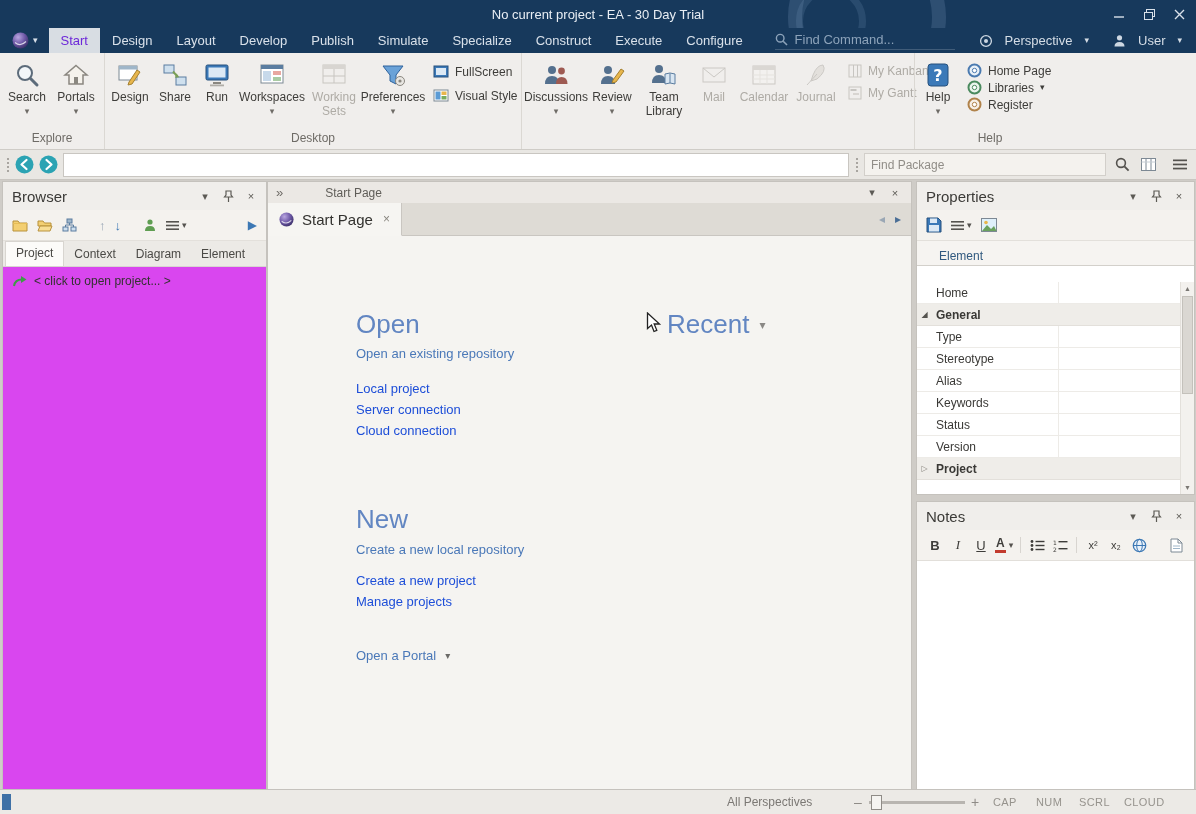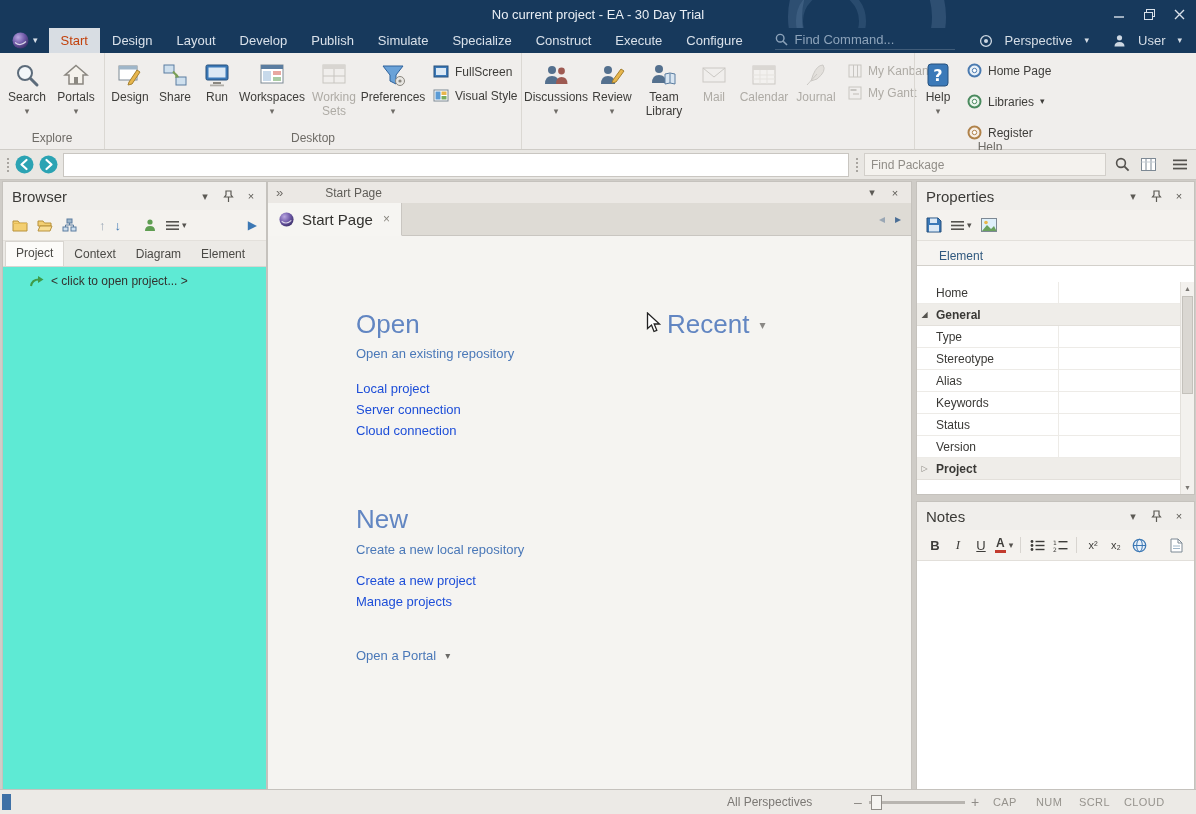--- a/index.html
+++ b/index.html
@@ -11,21 +11,21 @@
   .titlebar{position:absolute;top:0;left:0;right:0;height:28px;background:#17395c;color:#e9eef4;overflow:hidden}
   .titlebar .title{position:absolute;inset:0;display:flex;align-items:center;justify-content:center;font-size:13px}
   .tb-decor{position:absolute;border-radius:50%;pointer-events:none}
   .win-controls{position:absolute;right:10px;top:0;height:28px;display:flex;align-items:center;gap:17px;z-index:3}
   .win-btn{width:13px;height:13px;display:flex;align-items:center;justify-content:center}
 
   
   .tabrow{position:absolute;top:28px;left:0;right:0;height:25px;background:#17395c;display:flex;align-items:stretch;color:#d9e1ea;font-size:13px}
   .logo-btn{display:flex;align-items:center;gap:4px;padding:0 11px 0 12px}
   .rtab{display:flex;align-items:center;padding:0 12px}
-  .rtab.active{background:#d8dde3;color:#c2410c}
+  .rtab.active{background:#d8dde3;color:#6d28d9}
   .tabrow-right{margin-left:auto;display:flex;align-items:center;gap:24px;padding-right:14px}
   .findcmd{display:flex;align-items:center;gap:7px;color:#8da3ba;min-width:180px;border-bottom:1px solid rgba(255,255,255,.18);padding-bottom:2px}
   .tr-item{display:flex;align-items:center;gap:12px;color:#d5dde6}
   .caret{font-size:9px;line-height:1;color:inherit}
 
   
   .ribbon{position:absolute;top:53px;left:0;right:0;height:96px;background:#f0eeec;border-bottom:1px solid #cfccc7;display:flex}
   .rgroup{display:flex;flex-direction:column;flex:0 0 auto}
   .rgroup+.rgroup{border-left:1px solid #dbd8d3}
   .rg-items{flex:1;display:flex;align-items:stretch;padding:2px 2px 0}
@@ -53,21 +53,21 @@
   .panel{position:absolute;background:#f6f4f1;border:1px solid #c5c2bd;display:flex;flex-direction:column}
   .phead{height:28px;display:flex;align-items:center;padding:0 7px 0 9px;font-size:15px;color:#3b3a37;background:#f0eeeb;flex:0 0 auto}
   .phead .sp{flex:1}
   .picon{width:16px;height:16px;display:flex;align-items:center;justify-content:center;color:#5c5a55;margin-left:7px;font-size:11px}
   .ptoolbar{height:30px;display:flex;align-items:center;gap:9px;padding:0 9px;background:#f4f2ee;border-bottom:1px solid #e3e0db;flex:0 0 auto}
 
   
   .btabs{height:25px;display:flex;align-items:flex-end;background:#eceae6;padding-left:2px;border-bottom:1px solid #d8d5d0;flex:0 0 auto}
   .btab{padding:4px 10px 5px;font-size:12px;color:#4a4945}
   .btab.active{background:#fcfbf9;border:1px solid #d8d5d0;border-bottom:0;padding-bottom:6px}
-  .bcontent{flex:1;background:#5eead4;padding:7px 0 0 27px}
+  .bcontent{flex:1;background:#d946ef;padding:7px 0 0 10px}
   .hintrow{display:flex;align-items:center;gap:7px;font-size:12px;color:#33322f}
 
   
   .cstrip{height:21px;display:flex;align-items:center;background:#ebe8e4;padding:0 8px;color:#5f5d58;font-size:12px;flex:0 0 auto}
   .ctabstrip{height:32px;display:flex;align-items:stretch;background:#dedbd5;border-bottom:1px solid #c9c6c1;flex:0 0 auto}
   .ctab{display:flex;align-items:center;gap:8px;padding:0 11px;background:#f6f5f2;border-right:1px solid #c9c6c1;font-size:15px;color:#33322f;margin-bottom:-1px;border-bottom:1px solid #f6f5f2}
   .ctab .x{color:#8a8780;font-size:12px;margin-left:2px}
   .cnav{margin-left:auto;display:flex;align-items:center;gap:10px;padding-right:10px;font-size:12px}
   .ccontent{flex:1;background:#f5f4f1;position:relative;font-size:13px}
   .sp-h{position:absolute;font-size:26px;color:#6286c2}
@@ -440,21 +440,21 @@
         <div class="rbtn" style="width:42px">
           <span class="ric">
               <svg width="26" height="26" viewBox="0 0 26 26">
                 <rect x="3" y="2" width="20" height="22" rx="3" fill="#3b79b8" stroke="#27517c"></rect>
                 <text x="13" y="19" font-size="16" fill="#fff" text-anchor="middle" font-weight="bold" font-family="DejaVu Sans">?</text>
               </svg>
             </span>
           <span class="rlabel">Help</span>
           <span class="caret">▾</span>
         </div>
-        <div class="rstack" style="gap:16px;padding-top:8px">
+        <div class="rstack" style="gap:2px;padding-top:8px">
           <div class="sbtn">
             <span>
                 <svg width="15" height="15" viewBox="0 0 15 15">
                   <circle cx="7.5" cy="7.5" r="6" fill="#e8f0f7" stroke="#4a7ab0" stroke-width="2"></circle>
                   <circle cx="7.5" cy="7.5" r="2.2" fill="#fff" stroke="#4a7ab0"></circle>
                 </svg>
               </span>
             <span>Home Page</span>
           </div>
           <div class="sbtn">

